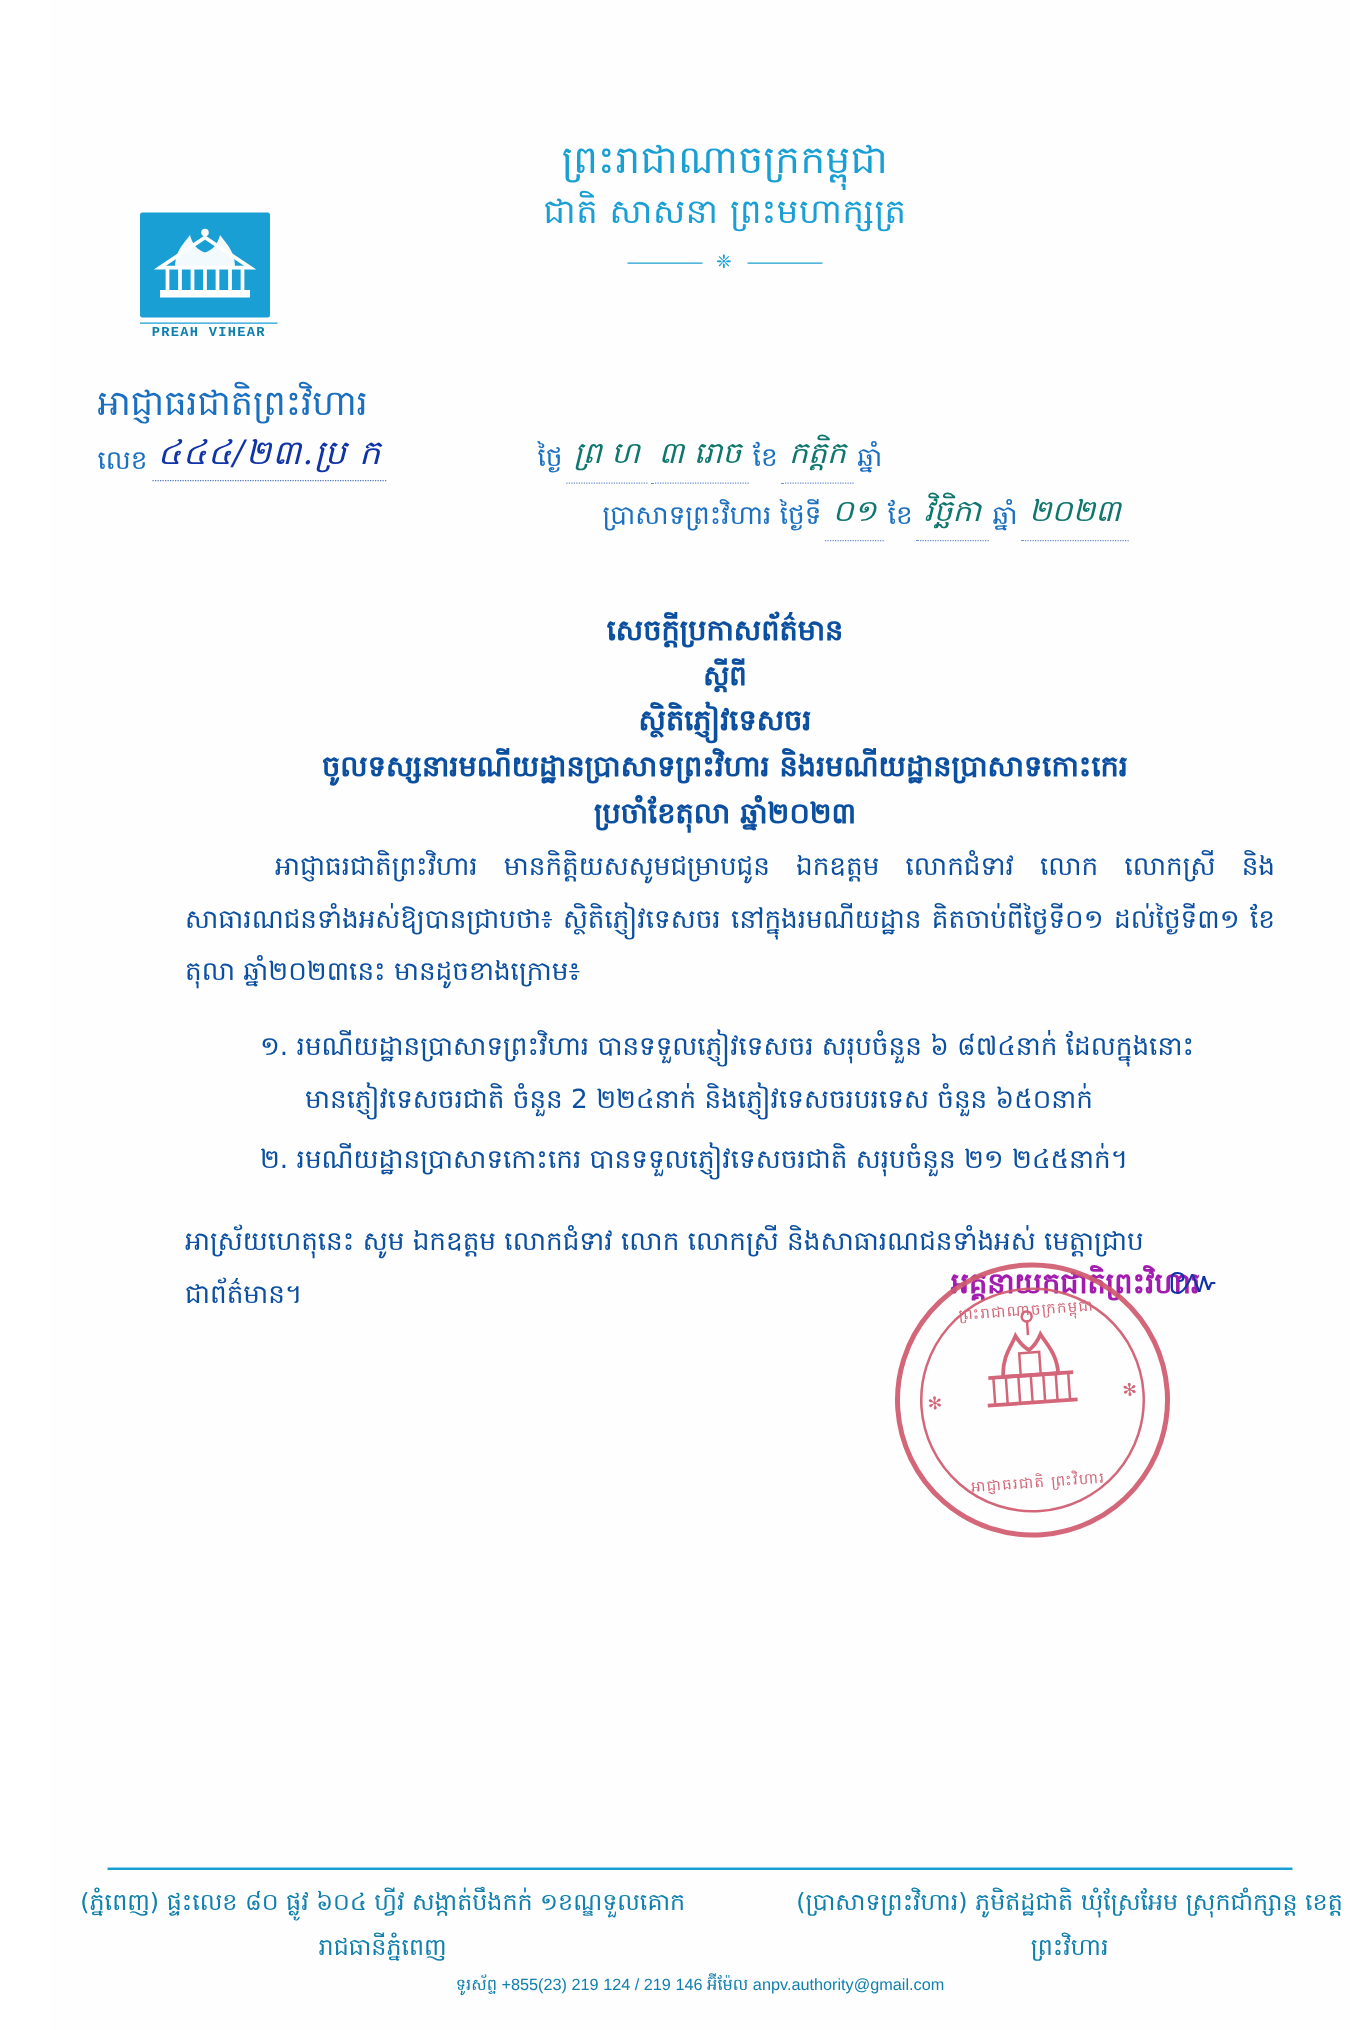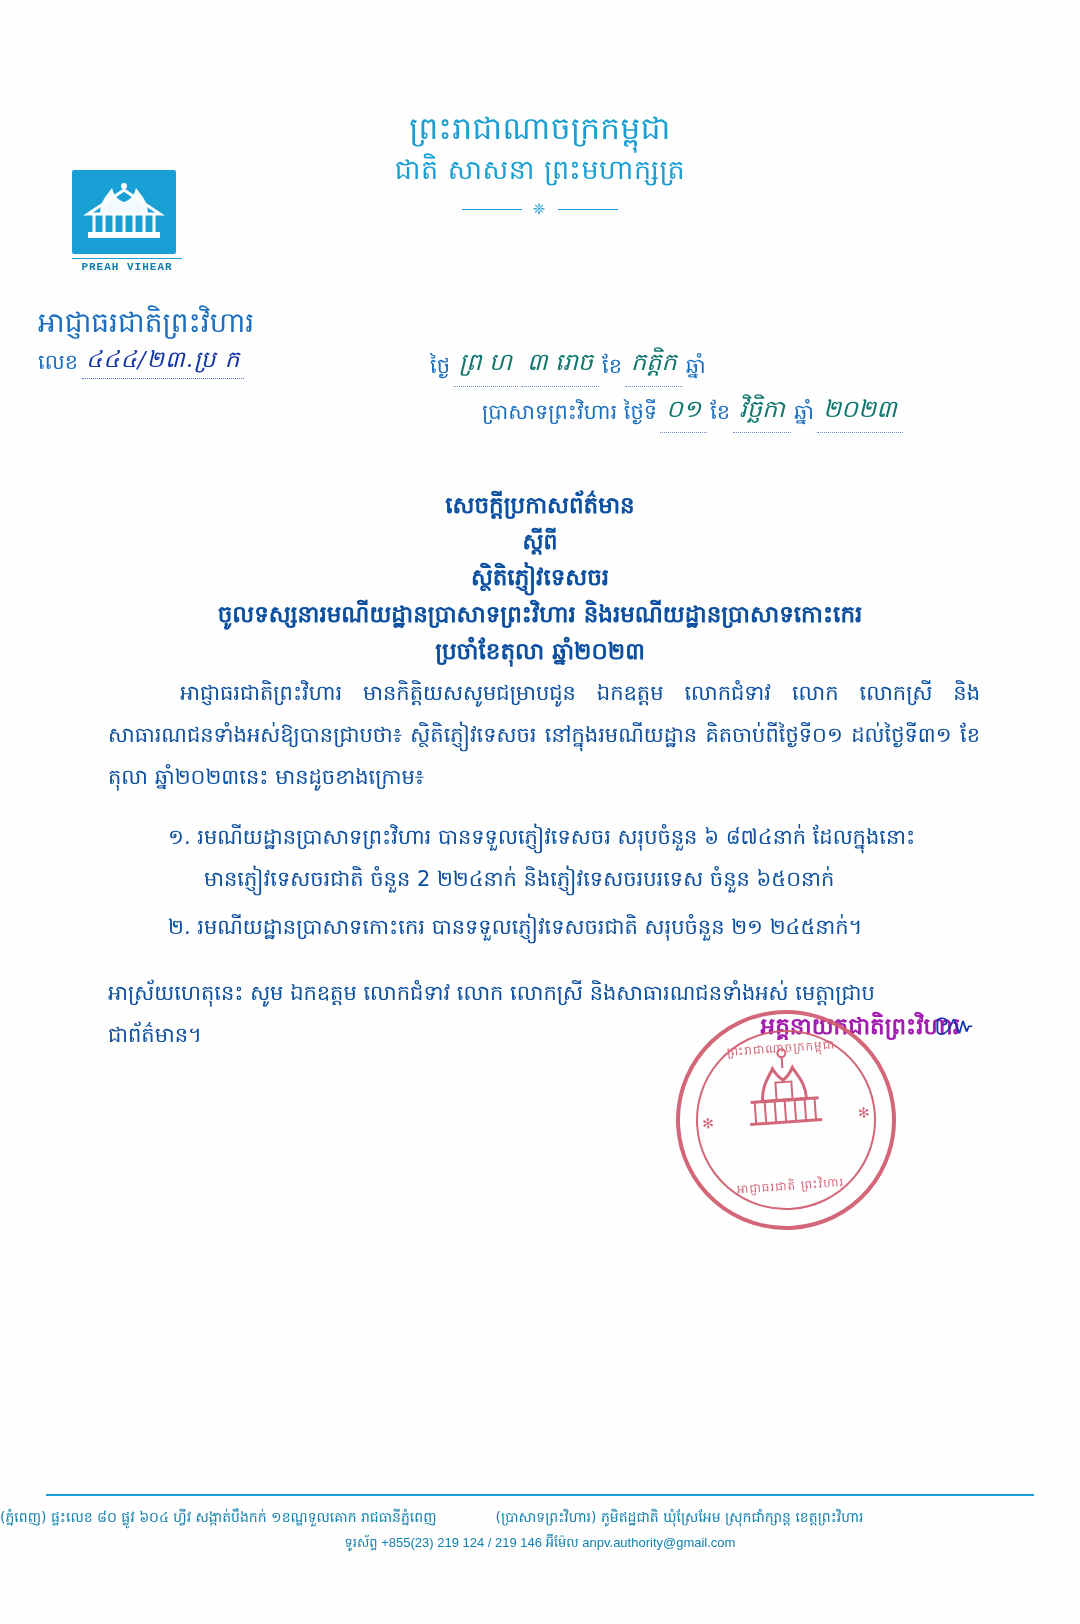--- a/index.html
+++ b/index.html
@@ -12,20 +12,21 @@
     height: 1624px;
     position: relative;
     font-family: "DejaVu Sans", sans-serif;
     color: #0b57a4;
     overflow: hidden;
   }
   .page {
     position: absolute;
     inset: 0;
     background: #fefefe;
+    margin-left: 40px;
   }
 
   
   .header-center {
     position: absolute;
     top: 108px;
     left: 0;
     width: 1080px;
     text-align: center;
     color: #1a9fd4;
@@ -103,21 +104,21 @@
     font-size: 21px;
     color: #1b6fc0;
     display: flex;
     align-items: flex-end;
     gap: 4px;
   }
   .handwritten {
     font-family: "DejaVu Serif", serif;
     color: #1133a8;
     font-style: italic;
-    font-size: 23px;
+    font-size: 27px;
     letter-spacing: 1px;
     border-bottom: 1px dotted #5577c0;
     padding: 0 4px;
   }
 
   
   .dateline {
     position: absolute;
     right: 90px;
     top: 340px;
@@ -275,21 +276,21 @@
     top: 1504px;
     text-align: center;
     color: #0f7fae;
     font-size: 14px;
     line-height: 1.9;
   }
   .footer .cols {
     display: flex;
     justify-content: flex-start;
     gap: 59px;
-    font-size: 14px;
+    font-size: 19px;
   }
   .footer .contact {
     font-size: 13px;
     font-family: "Liberation Sans", sans-serif;
   }
   .footer .contact .khm { font-family: "DejaVu Sans", sans-serif; }
 </style>
 </head>
 <body>
 

